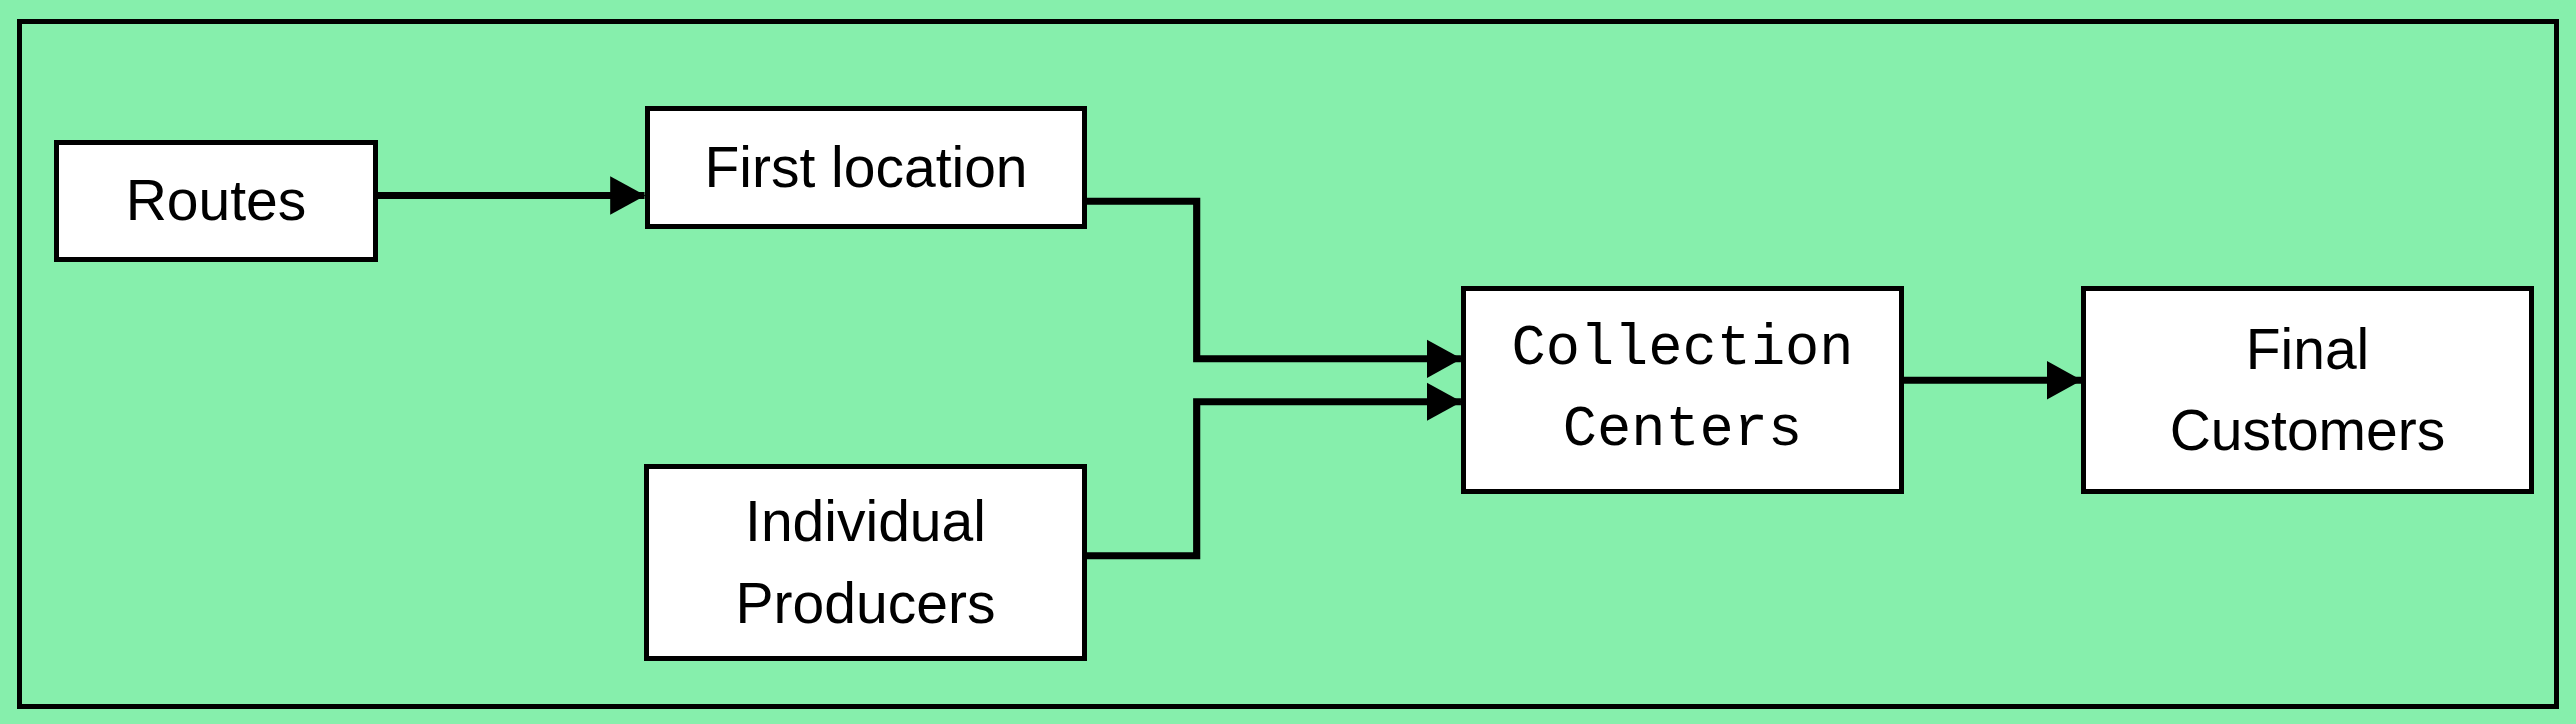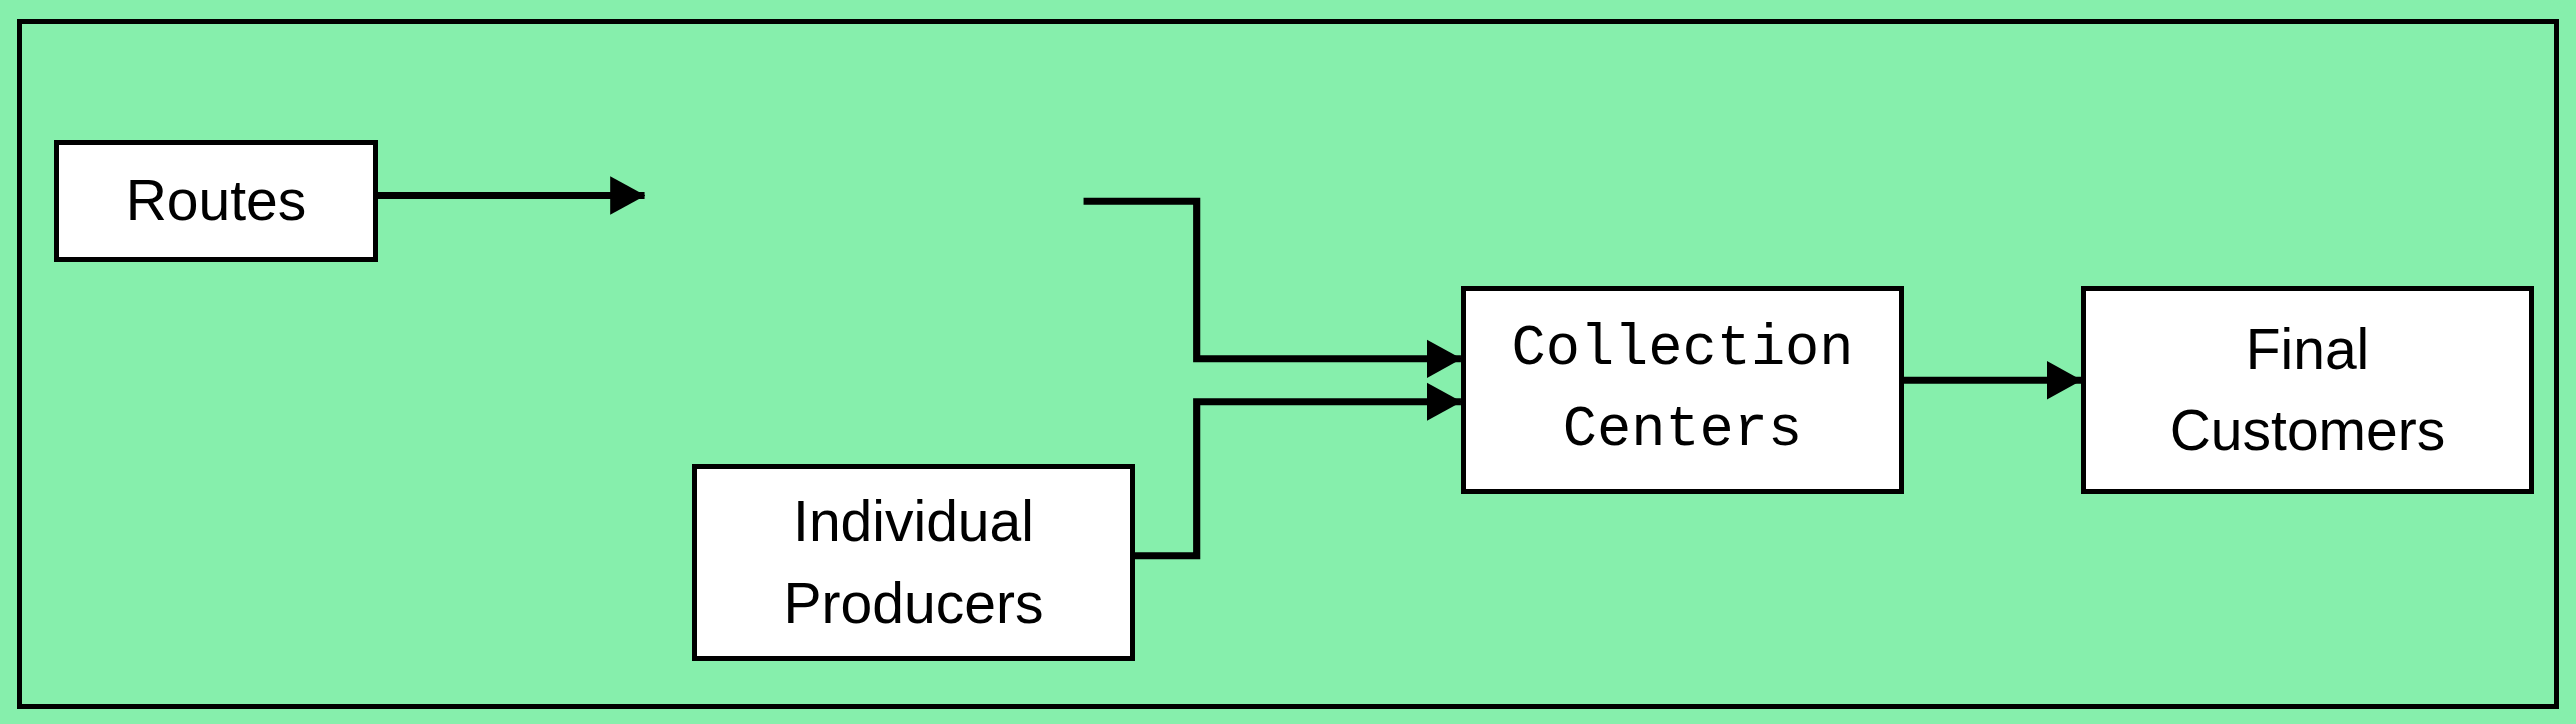--- a/index.html
+++ b/index.html
@@ -48,21 +48,21 @@
     display: flex;
     align-items: center;
     justify-content: center;
     text-align: center;
     font-size: 57px;
     line-height: 1.43;
     white-space: pre-line;
   }
   .node-routes            { left: 54px;   top: 140px; width: 324px; height: 122px; }
   .node-first-location    { left: 645px;  top: 106px; width: 442px; height: 123px; }
-  .node-individual-producers { left: 644px; top: 464px; width: 443px; height: 197px; margin-left: 48px; }
+  .node-individual-producers { left: 644px; top: 464px; width: 443px; height: 197px; }
   .node-collection-centers   { left: 1461px; top: 286px; width: 443px; height: 208px; font-family: Liberation Mono, monospace; }
   .node-final-customers      { left: 2081px; top: 286px; width: 453px; height: 208px; }
 </style>
 </head>
 <body>
 
 <div class="canvas">
 
   <div class="outer-border"></div>
 
@@ -75,20 +75,23 @@
     <line x1="520" y1="273" x2="900" y2="273" marker-end="url(#arrowhead)"></line>
     <polyline points="1513,281 1671,281 1671,501 2040,501" marker-end="url(#arrowhead)"></polyline>
     <polyline points="1513,776 1671,776 1671,561 2040,561" marker-end="url(#arrowhead)"></polyline>
     <line x1="2654" y1="531" x2="2906" y2="531" marker-end="url(#arrowhead)"></line>
   </svg>
 
   <div class="node node-routes">
     <span>Routes</span>
   </div>
 
+  <div class="node node-first-location">
+    <span>First location</span>
+  </div>
 
   <div class="node node-individual-producers">
     <span>Individual
 Producers</span>
   </div>
 
   <div class="node node-collection-centers">
     <span>Collection
 Centers</span>
   </div>

